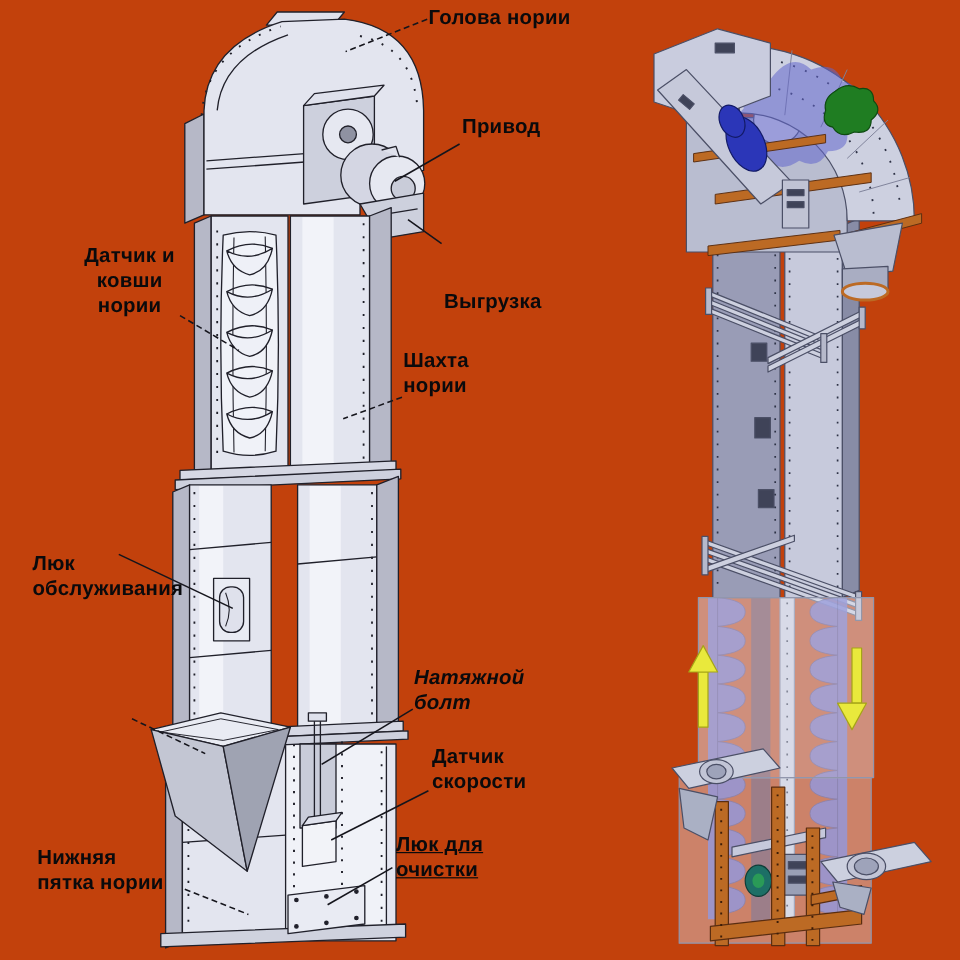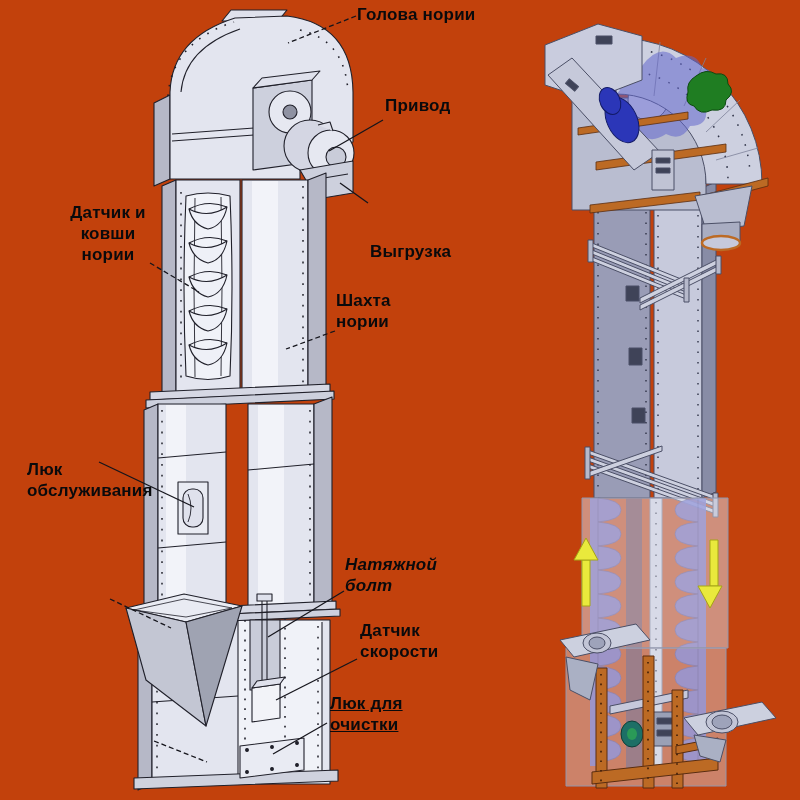--- a/index.html
+++ b/index.html
@@ -312,14 +312,16 @@
 <div class="lbl" style="left:336px;top:290px;">Шахта
 нории</div>
 <div class="lbl" style="left:27px;top:415px;margin-top:44px;">Люк
 обслуживания</div>
 <div class="lbl" style="left:345px;top:554px;font-style:italic;">Натяжной
 болт</div>
 <div class="lbl" style="left:360px;top:620px;">Датчик
 скорости</div>
 <div class="lbl" style="left:330px;top:693px;text-decoration:underline;">Люк для
 очистки</div>
+<div class="lbl" style="left:31px;top:704px;">Нижняя
+пятка нории</div>
 
 </div>
 
 </body></html>

